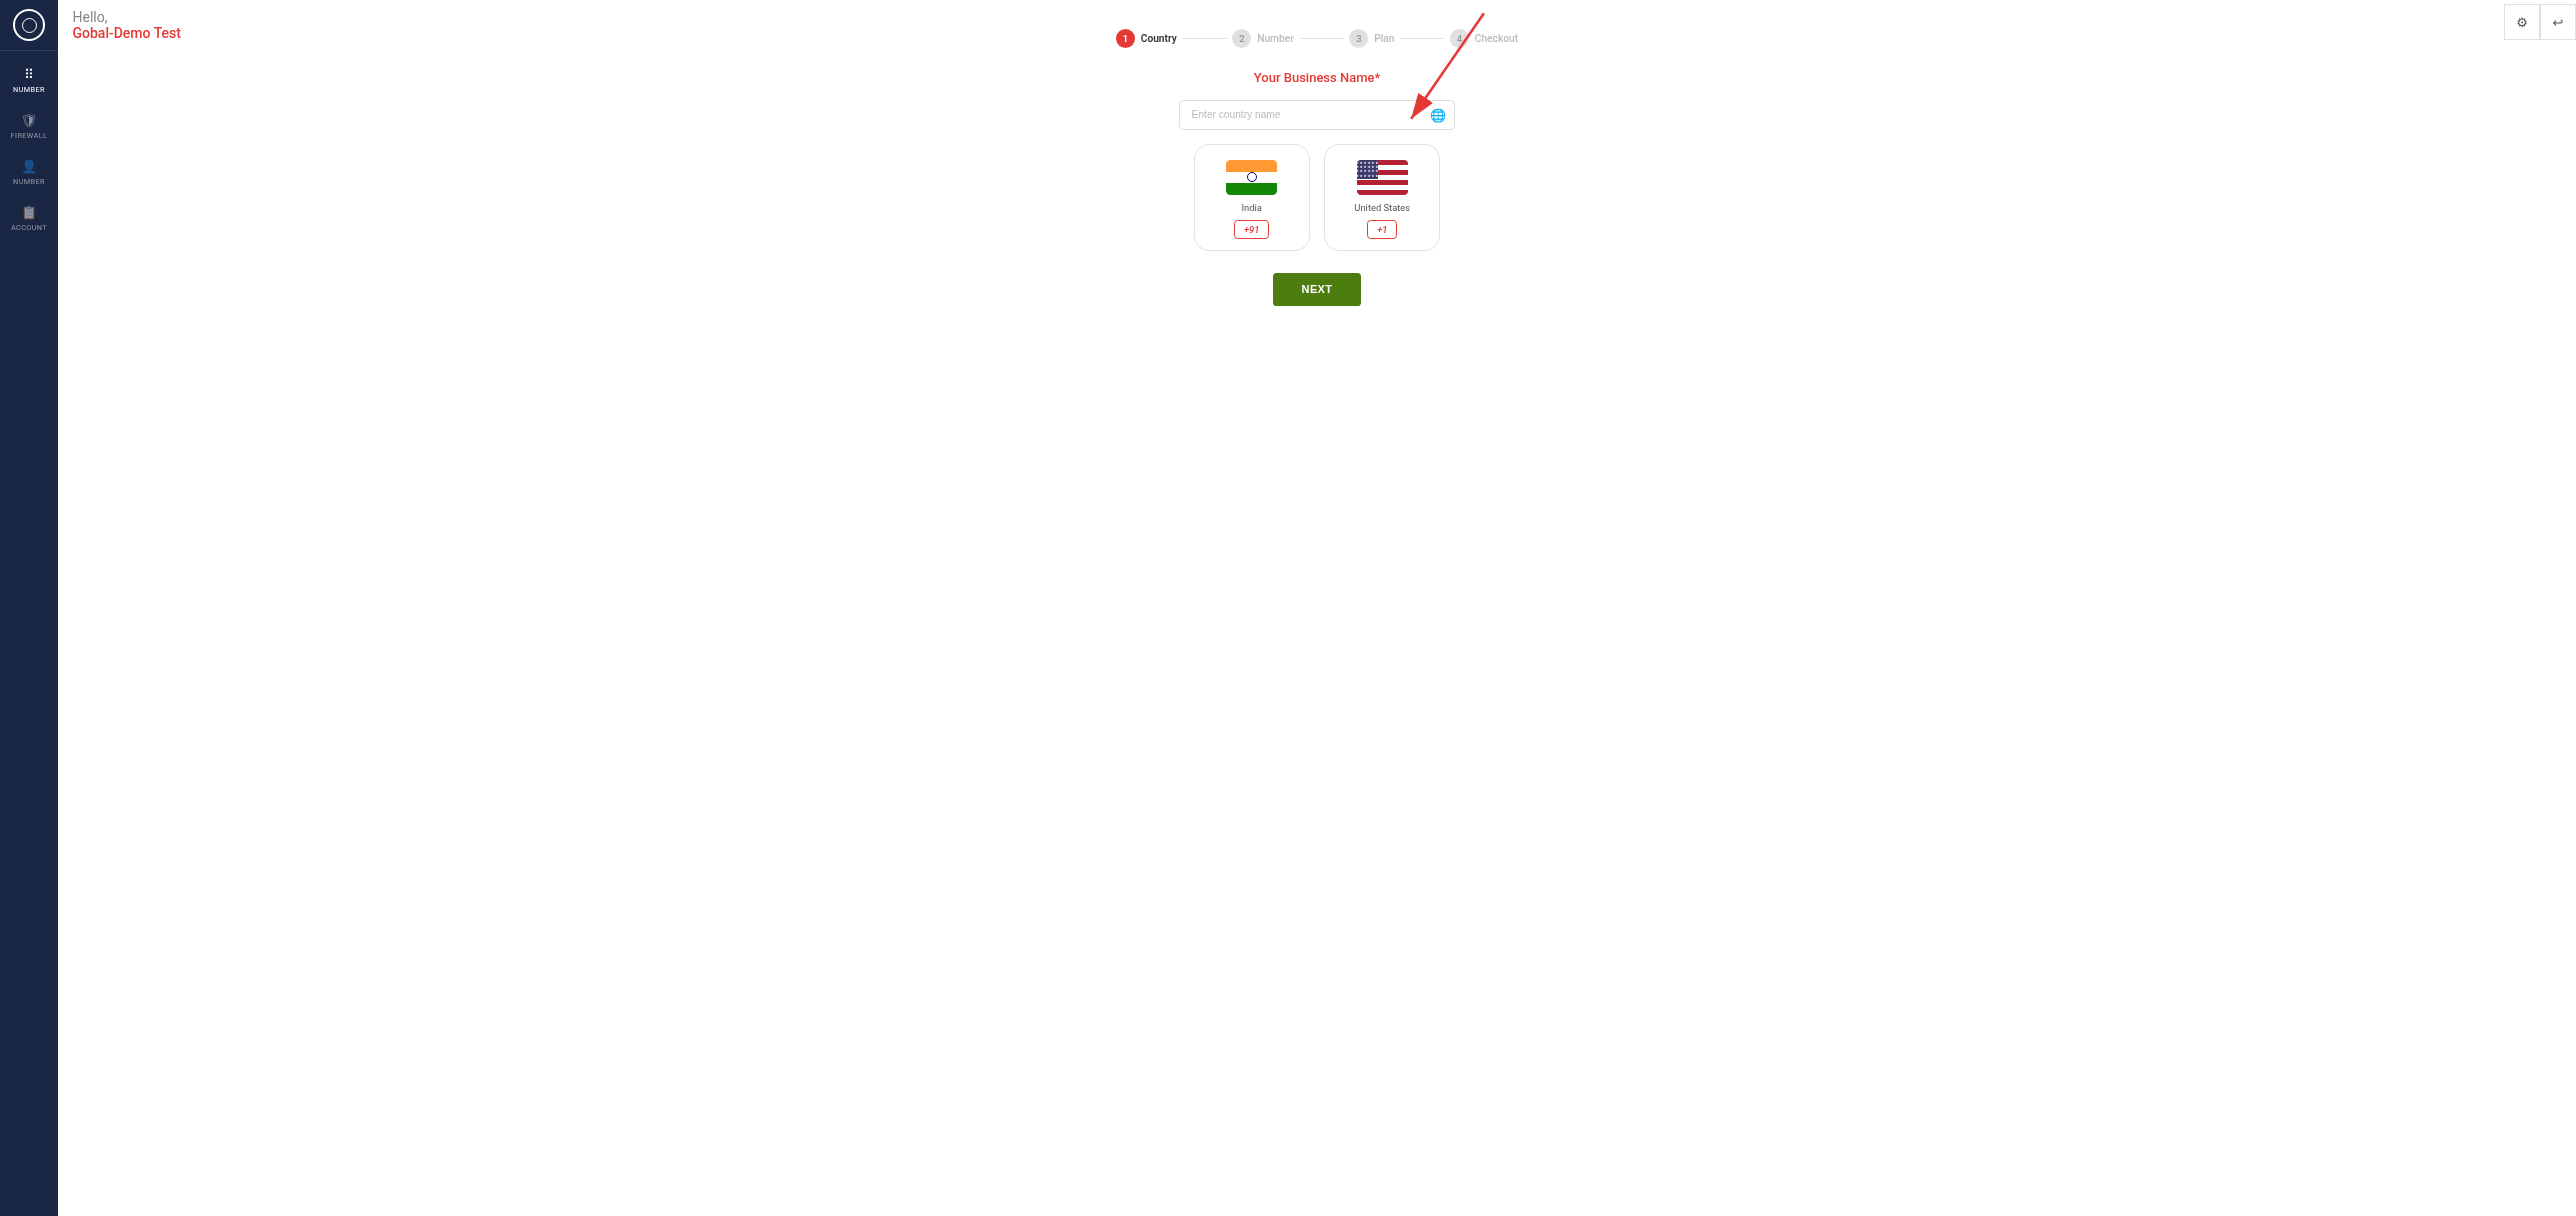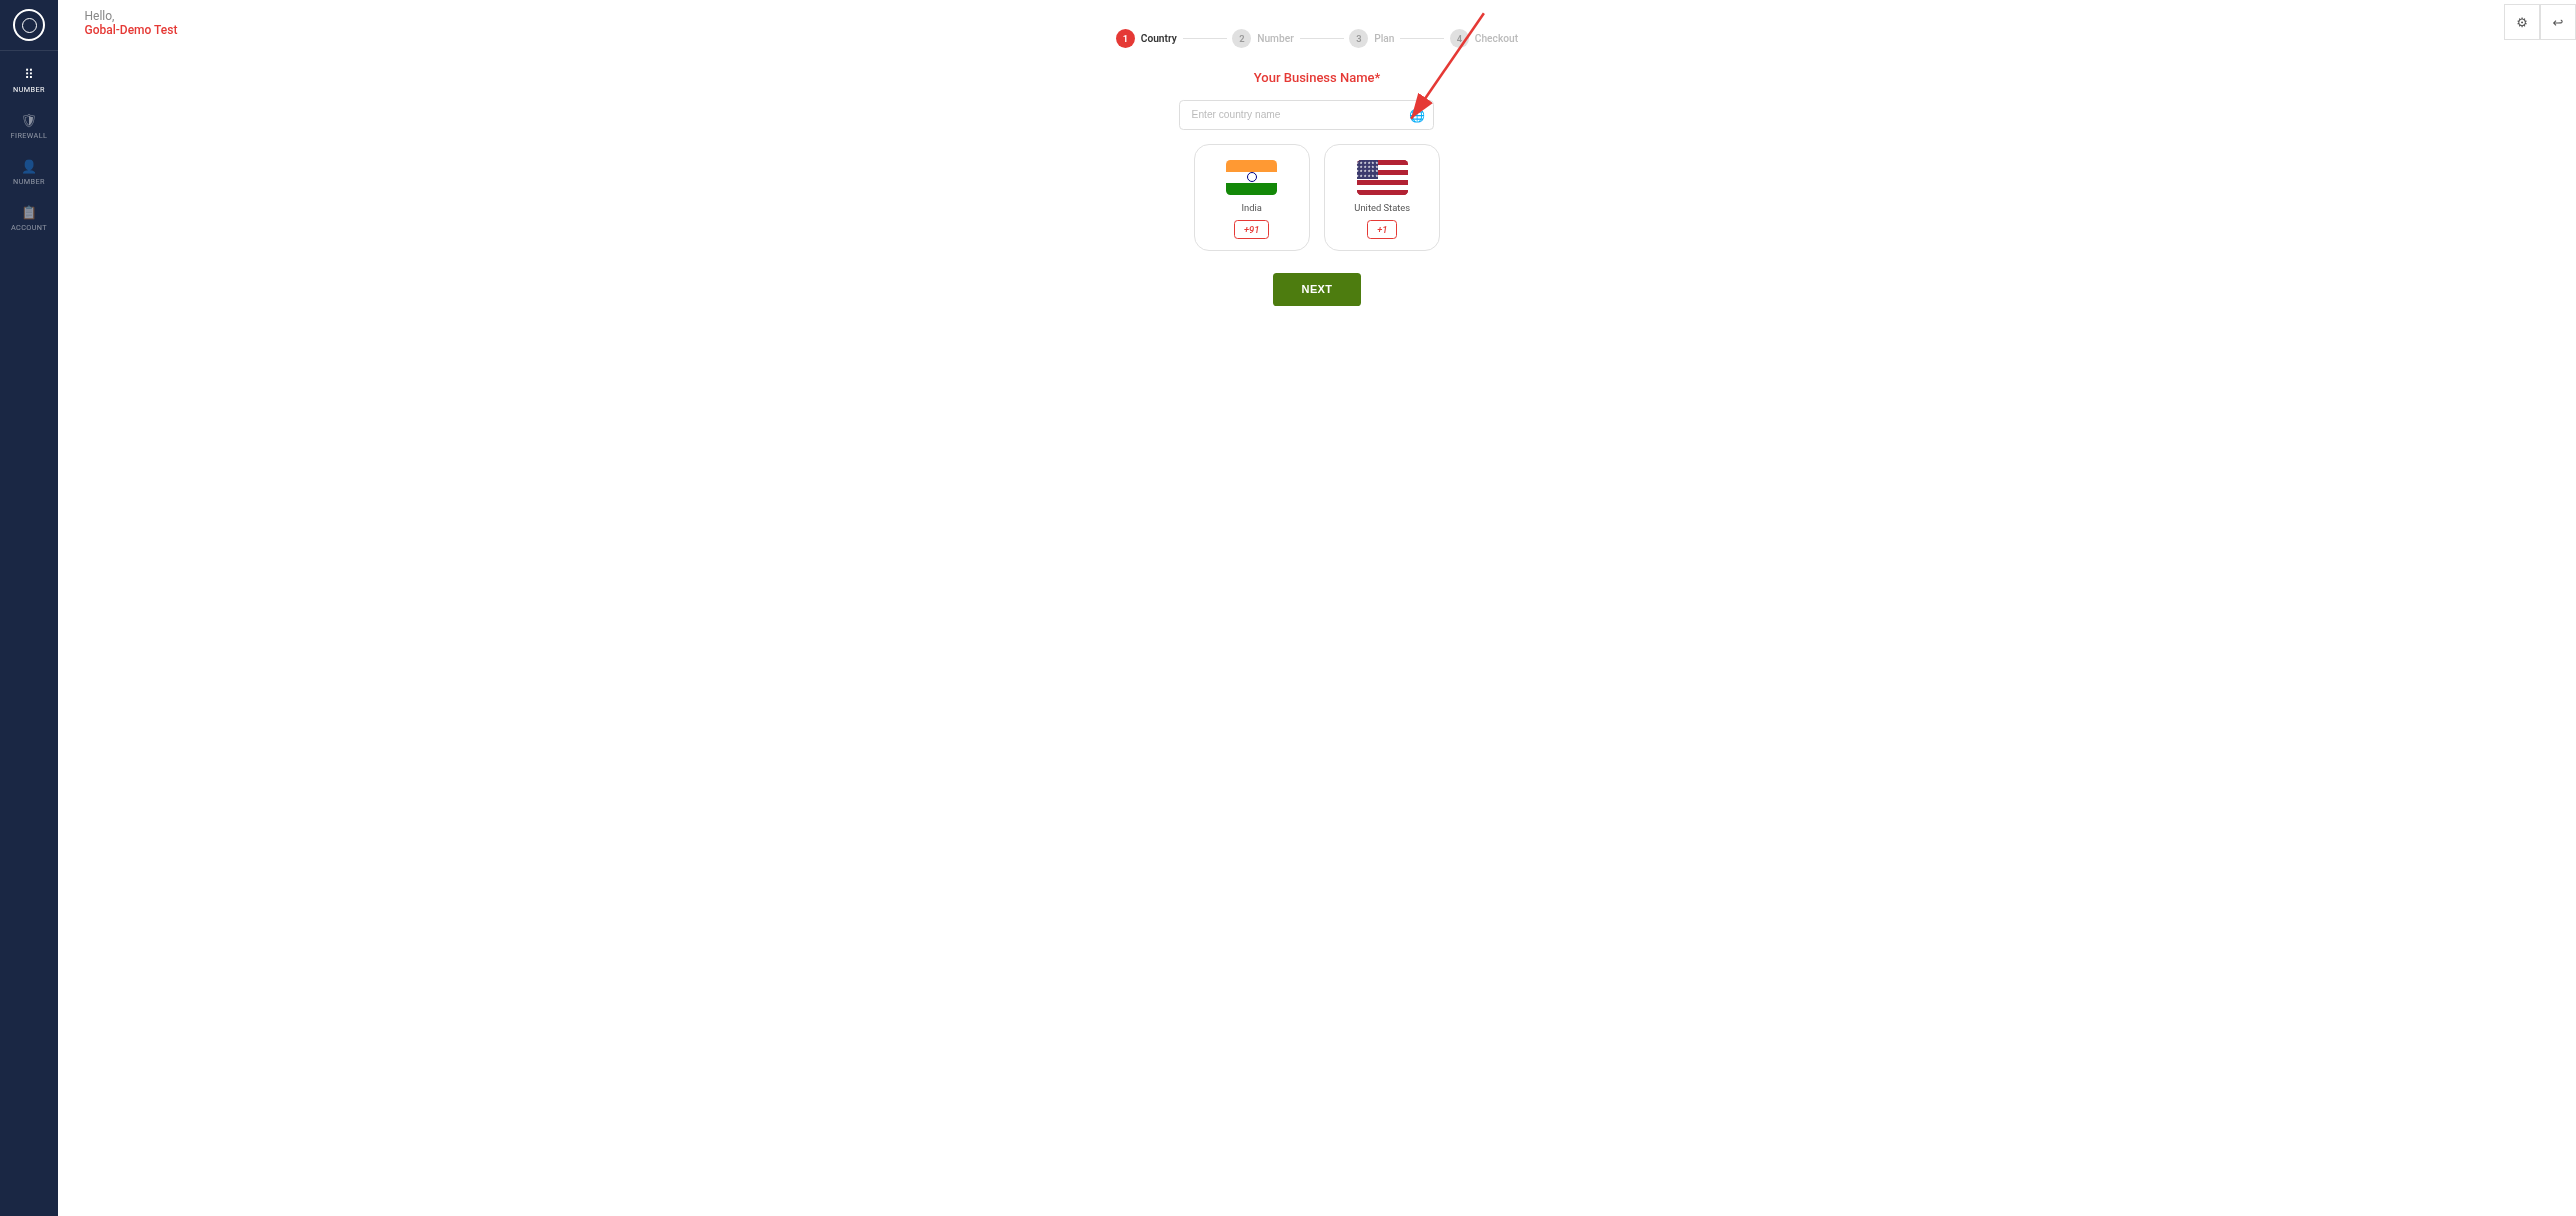--- a/index.html
+++ b/index.html
@@ -99,23 +99,23 @@
       display: flex;
       flex-direction: column;
       overflow: auto;
       position: relative;
     }
 
     
     .header-greeting {
       position: absolute;
       top: 0;
-      left: 12px;
+      left: 0;
       padding: 8.7px 14.5px;
-      font-size: 12px;
+      font-size: 14px;
       color: #888;
     }
     .header-greeting .name {
       color: #e53935;
       font-weight: 500;
     }
 
     
     .stepper {
       display: flex;
@@ -168,21 +168,21 @@
       font-size: 13px;
       font-weight: 500;
       color: #333;
       margin-bottom: 14.5px;
     }
     .business-name-label span { color: #e53935; }
 
     
     .search-container {
       position: relative;
-      width: 255px;
+      width: 276px;
       margin-bottom: 14.5px;
     }
     .search-input {
       width: 100%;
       padding: 8.7px 33px 8.7px 11.6px;
       border: 0.7px solid #ddd;
       border-radius: 4.4px;
       font-size: 10.2px;
       color: #999;
       outline: none;

